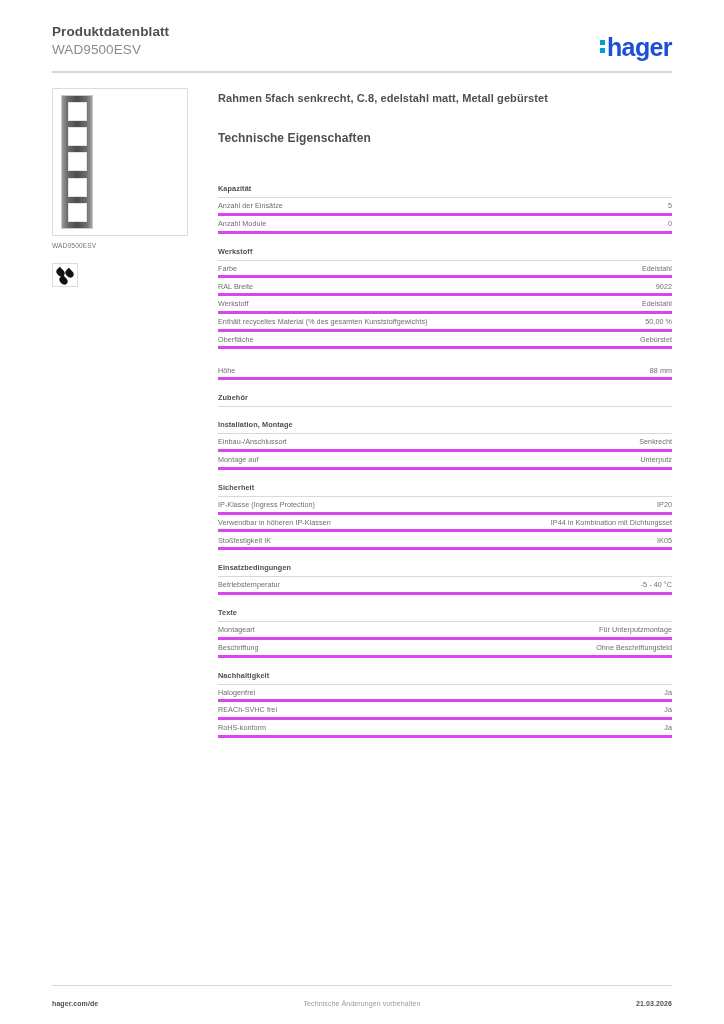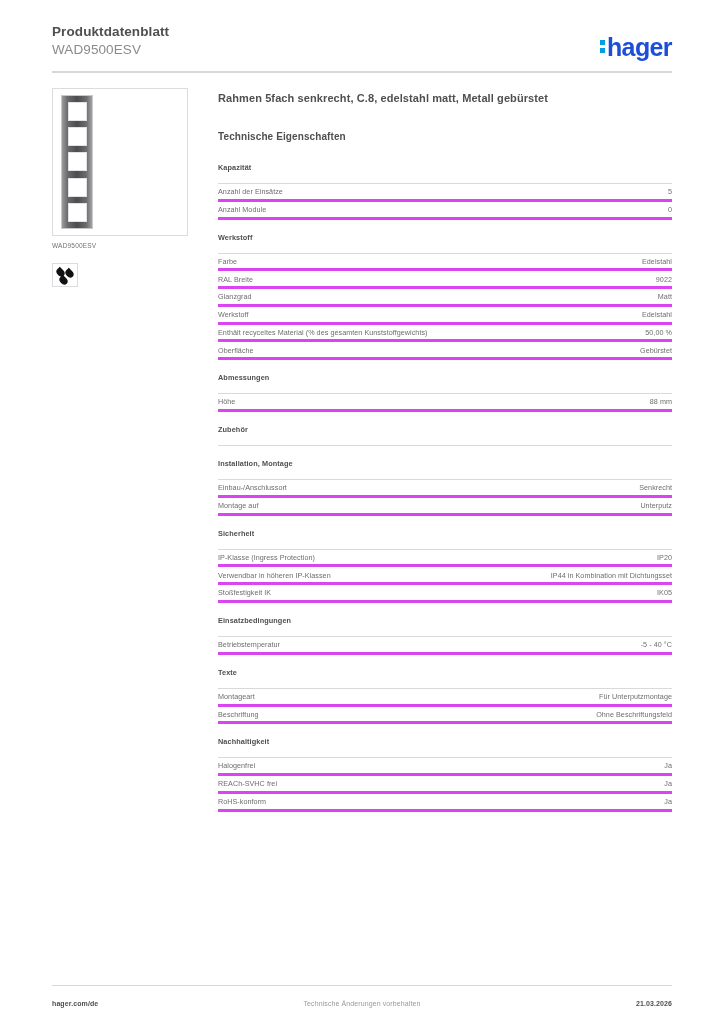--- a/index.html
+++ b/index.html
@@ -158,34 +158,34 @@
     width: 454px;
   }
   .product-name {
     font-size: 11px;
     font-weight: bold;
     color: #4f4f51;
     letter-spacing: 0.1px;
     margin-bottom: 27px;
   }
   .section-label {
-    font-size: 10px;
-    font-weight: bold;
-    color: #4f4f51;
-    letter-spacing: 0.1px;
-    margin-bottom: 21px;
+    font-size: 12px;
+    font-weight: bold;
+    color: #4f4f51;
+    letter-spacing: 0.1px;
+    margin-bottom: 39px;
   }
 
   .spec-group { margin-bottom: 13px; }
   .group-title {
     font-size: 7.3px;
     font-weight: bold;
     color: #4f4f51;
     letter-spacing: 0.1px;
-    padding-bottom: 11px;
+    padding-bottom: 4px;
     border-bottom: 1px solid #d9d9db;
   }
   .spec-row {
     display: flex;
     justify-content: space-between;
     align-items: baseline;
     font-size: 7.2px;
     color: #6d6d6f;
     padding: 3.2px 0 2.6px 0;
     border-bottom: 3px solid #d946ef;
@@ -298,38 +298,33 @@
           <div class="group-title">Werkstoff</div>
           <div class="spec-row">
             <span class="spec-key">Farbe</span>
             <span class="spec-val">Edelstahl</span>
           </div>
           <div class="spec-row">
             <span class="spec-key">RAL Breite</span>
             <span class="spec-val">9022</span>
           </div>
           <div class="spec-row">
-            <span class="spec-key">Glanzgrad</span>
-            <span class="spec-val">Matt</span>
-          </div>
-          <div class="spec-row">
             <span class="spec-key">Werkstoff</span>
             <span class="spec-val">Edelstahl</span>
           </div>
           <div class="spec-row">
             <span class="spec-key">Enthält recyceltes Material (% des gesamten Kunststoffgewichts)</span>
             <span class="spec-val">50,00 %</span>
           </div>
           <div class="spec-row">
             <span class="spec-key">Oberfläche</span>
             <span class="spec-val">Gebürstet</span>
           </div>
         </div>
         <div class="spec-group">
-          <div class="group-title">Abmessungen</div>
           <div class="spec-row">
             <span class="spec-key">Höhe</span>
             <span class="spec-val">88 mm</span>
           </div>
         </div>
         <div class="spec-group">
           <div class="group-title">Zubehör</div>
         </div>
         <div class="spec-group">
           <div class="group-title">Installation, Montage</div>

